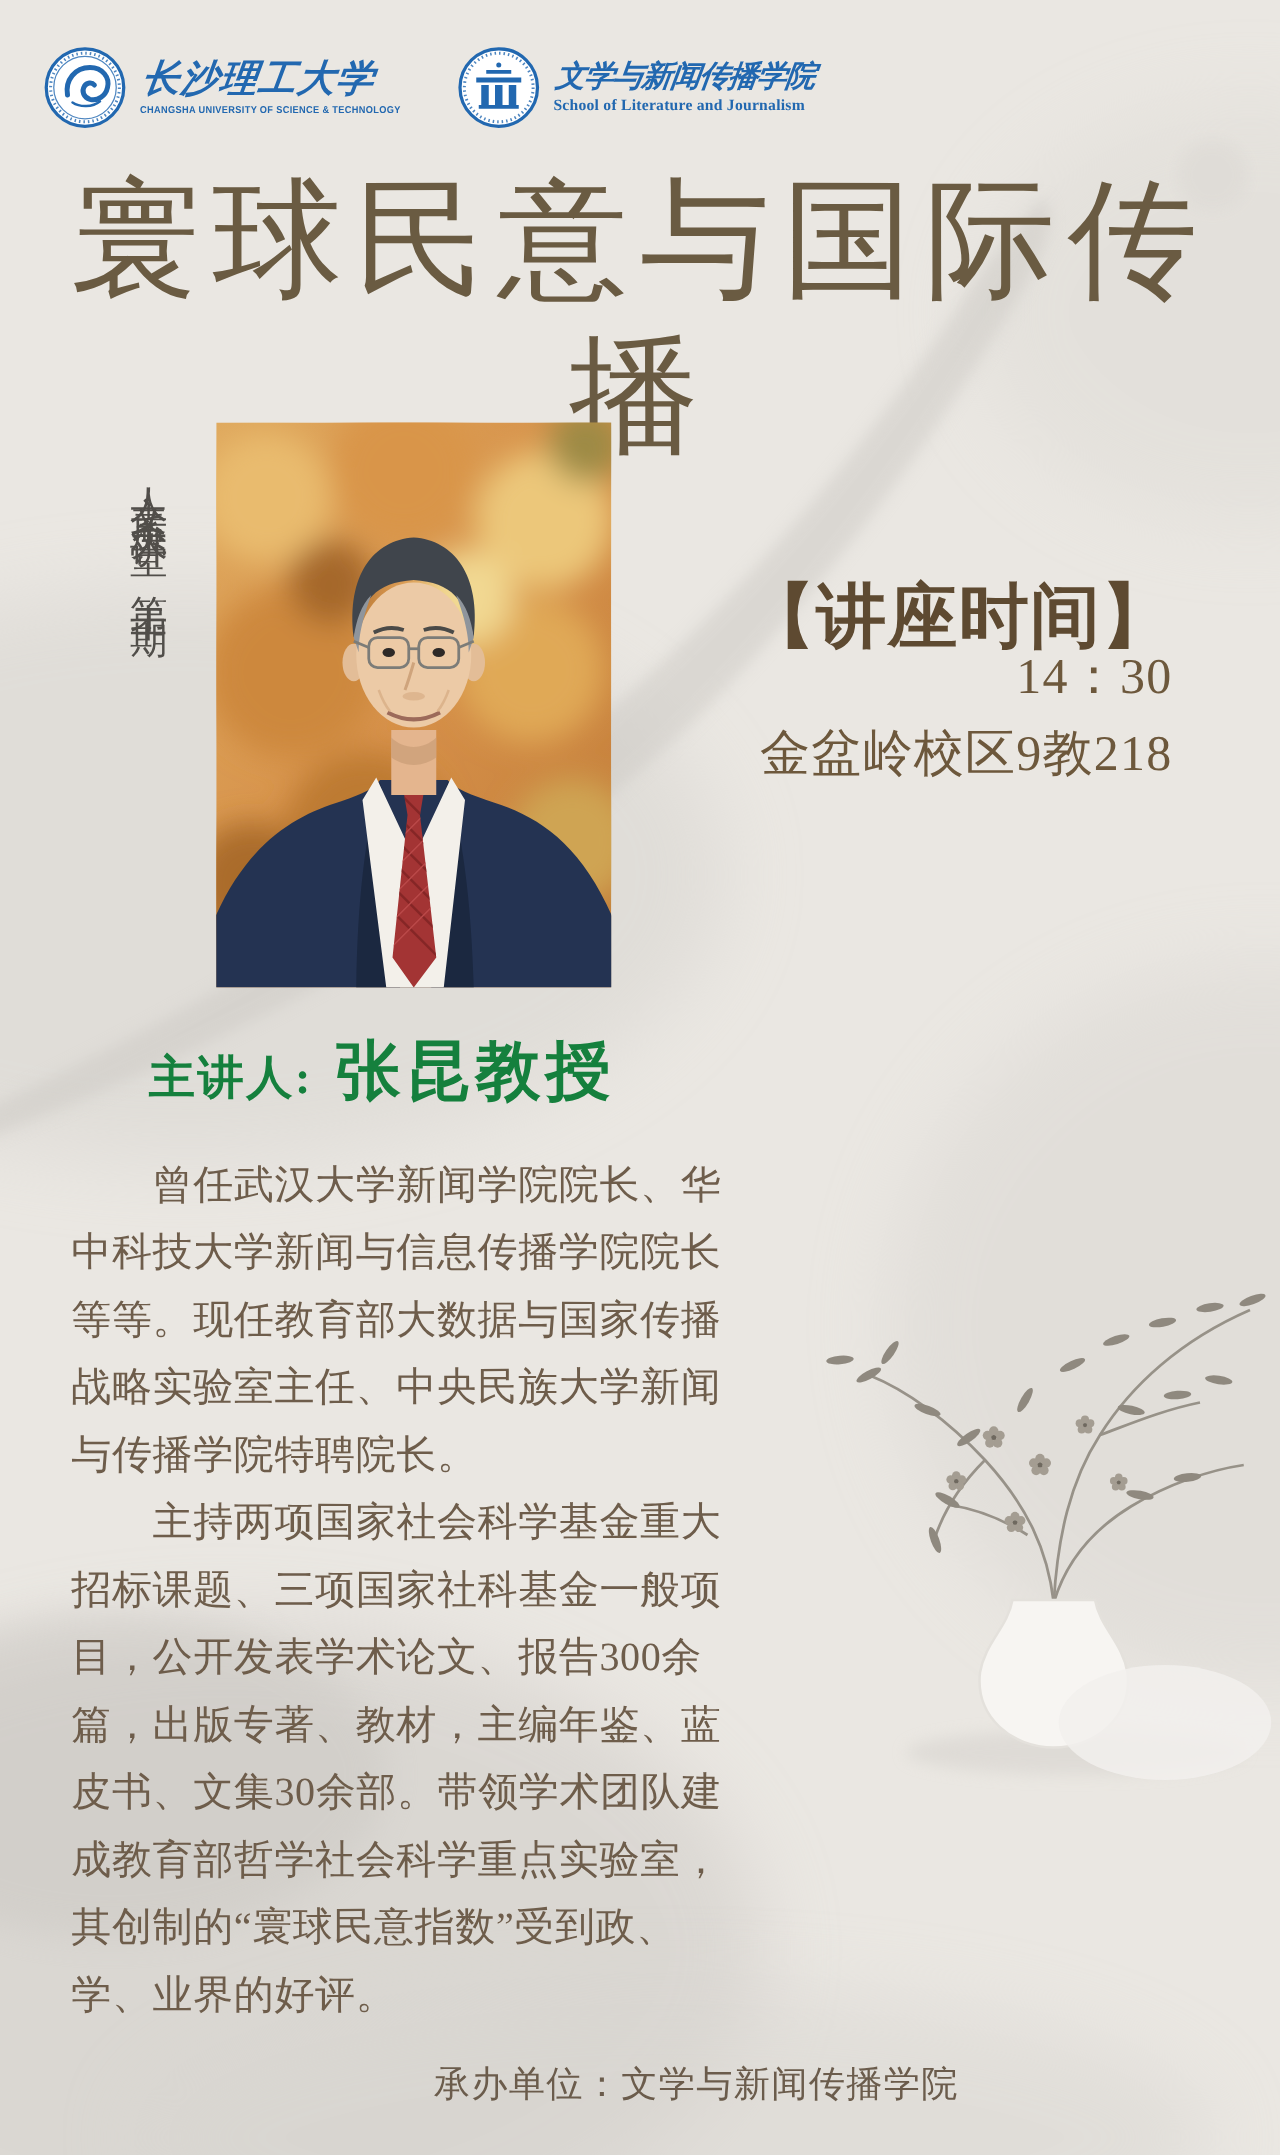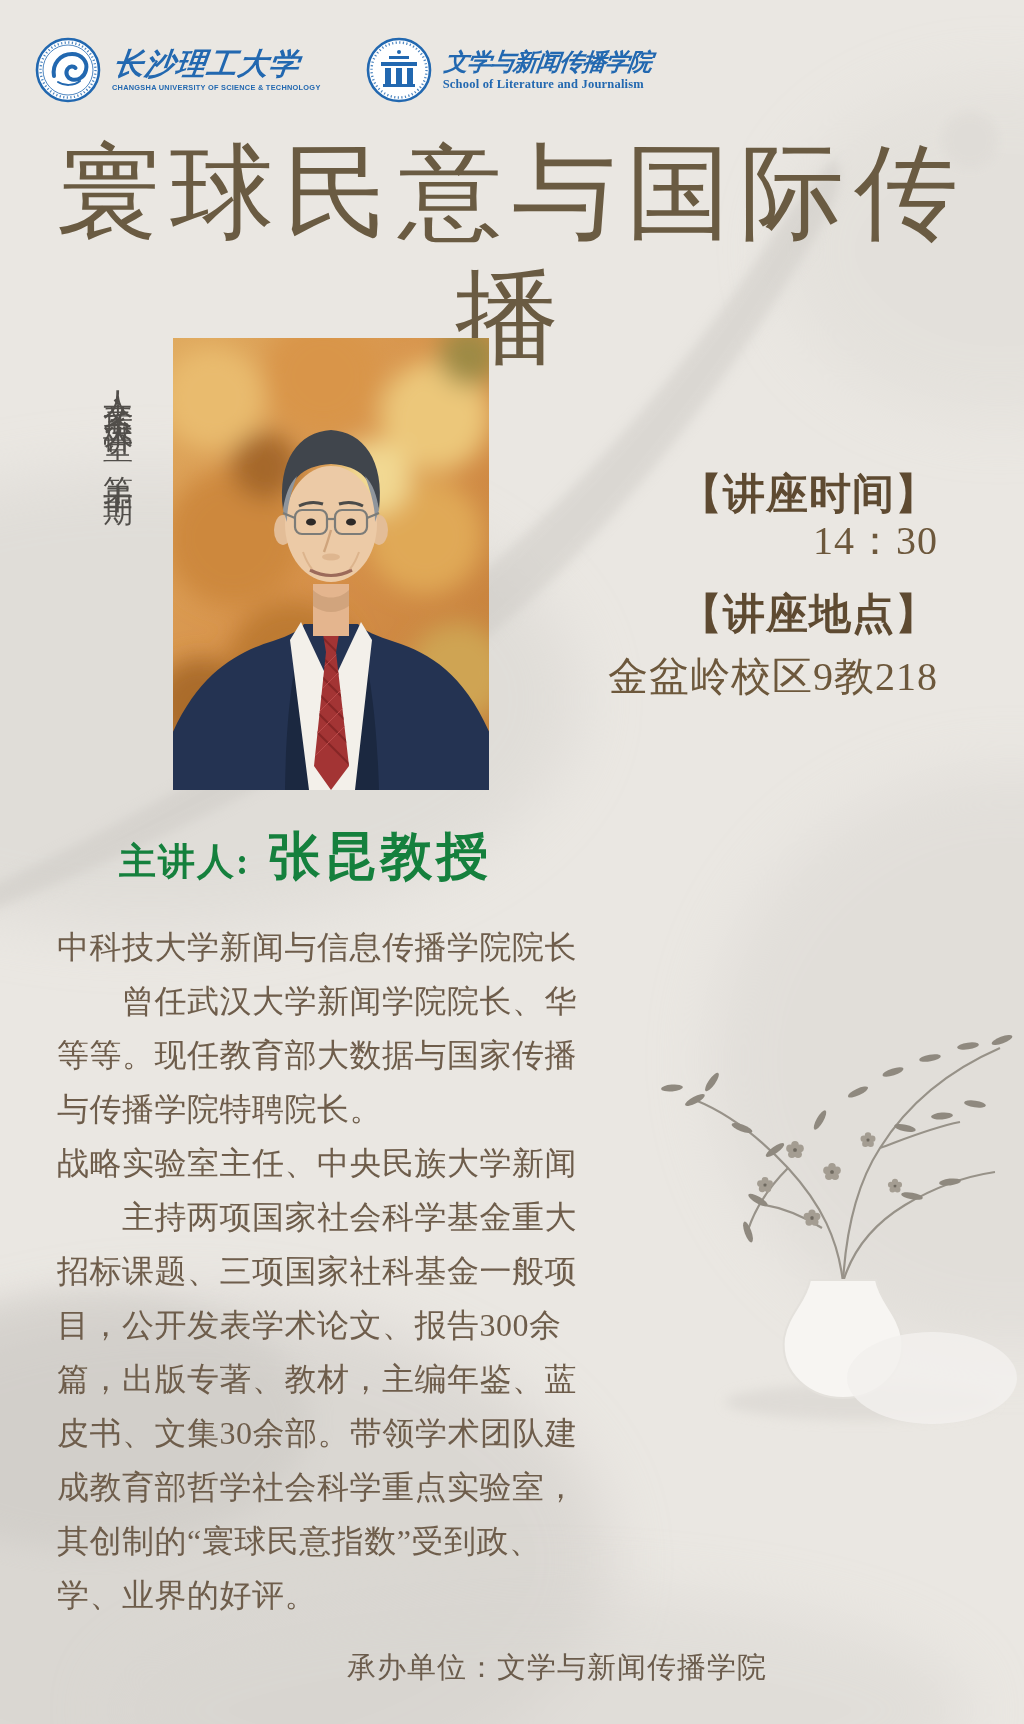--- a/index.html
+++ b/index.html
@@ -29,21 +29,21 @@
   
   .series { position:absolute; left:97px; top:366px; writing-mode:vertical-rl; text-orientation:upright;
     font-size:30px; letter-spacing:7px; color:#514e4a; }
 
   
   .photo { position:absolute; left:173px; top:338px; width:316px; height:452px; }
   .photo svg { display:block; width:100%; height:100%; }
 
   
   .info { position:absolute; right:86px; top:470px; text-align:right; }
-  .info-heading { font-size:42px; font-weight:bold; color:#5e4a31; line-height:48px; letter-spacing:1px; }
+  .info-heading { font-size:56px; font-weight:bold; color:#5e4a31; line-height:48px; letter-spacing:1px; }
   .info-line { font-size:40px; color:#6d583c; line-height:46px; letter-spacing:1px; }
   .m-date { margin-top:24px; }
   .m-time { margin-top:0; }
   .m-loch { margin-top:26px; }
   .m-loc  { margin-top:16px; }
 
   
   .speaker { position:absolute; left:119px; top:822px; display:flex; align-items:baseline; gap:18px; color:#15803d; }
   .speaker-label { font-size:37px; font-weight:bold; letter-spacing:2px; }
   .speaker-name { font-size:52px; font-weight:600; letter-spacing:4px; }
@@ -254,36 +254,35 @@
       <ellipse cx="158" cy="219" rx="9" ry="3.4" fill="#d8ae86" opacity=".7"></ellipse>
       <path d="M137 232 Q 158 243 179 232" stroke="#9c6a5a" stroke-width="3.2" fill="none"></path>
       <path d="M130 214 Q 134 225 139 231" stroke="#d8ae86" stroke-width="2" fill="none" opacity=".8"></path>
       <path d="M186 214 Q 182 225 177 231" stroke="#d8ae86" stroke-width="2" fill="none" opacity=".8"></path>
     </svg>
   </div>
 
   <div class="info">
     <div class="info-heading">【讲座时间】</div>
     <div class="info-line m-time">14：30</div>
-    <div class="info-heading m-loch">【讲座地点】</div>
     <div class="info-line m-loc">金盆岭校区9教218</div>
   </div>
 
   <div class="speaker">
     <span class="speaker-label">主讲人:</span>
     <span class="speaker-name">张昆教授</span>
   </div>
 
   <div class="bio">
     <div>
+        <div class="bio-line">　　曾任武汉大学新闻学院院长、华</div>
         <div class="bio-line">中科技大学新闻与信息传播学院院长</div>
-        <div class="bio-line">　　曾任武汉大学新闻学院院长、华</div>
         <div class="bio-line">等等。现任教育部大数据与国家传播</div>
+        <div class="bio-line">战略实验室主任、中央民族大学新闻</div>
         <div class="bio-line">与传播学院特聘院长。</div>
-        <div class="bio-line">战略实验室主任、中央民族大学新闻</div>
       </div>
     <div>
         <div class="bio-line">　　主持两项国家社会科学基金重大</div>
         <div class="bio-line">招标课题、三项国家社科基金一般项</div>
         <div class="bio-line">目，公开发表学术论文、报告300余</div>
         <div class="bio-line">篇，出版专著、教材，主编年鉴、蓝</div>
         <div class="bio-line">皮书、文集30余部。带领学术团队建</div>
         <div class="bio-line">成教育部哲学社会科学重点实验室，</div>
         <div class="bio-line">其创制的“寰球民意指数”受到政、</div>
         <div class="bio-line">学、业界的好评。</div>

